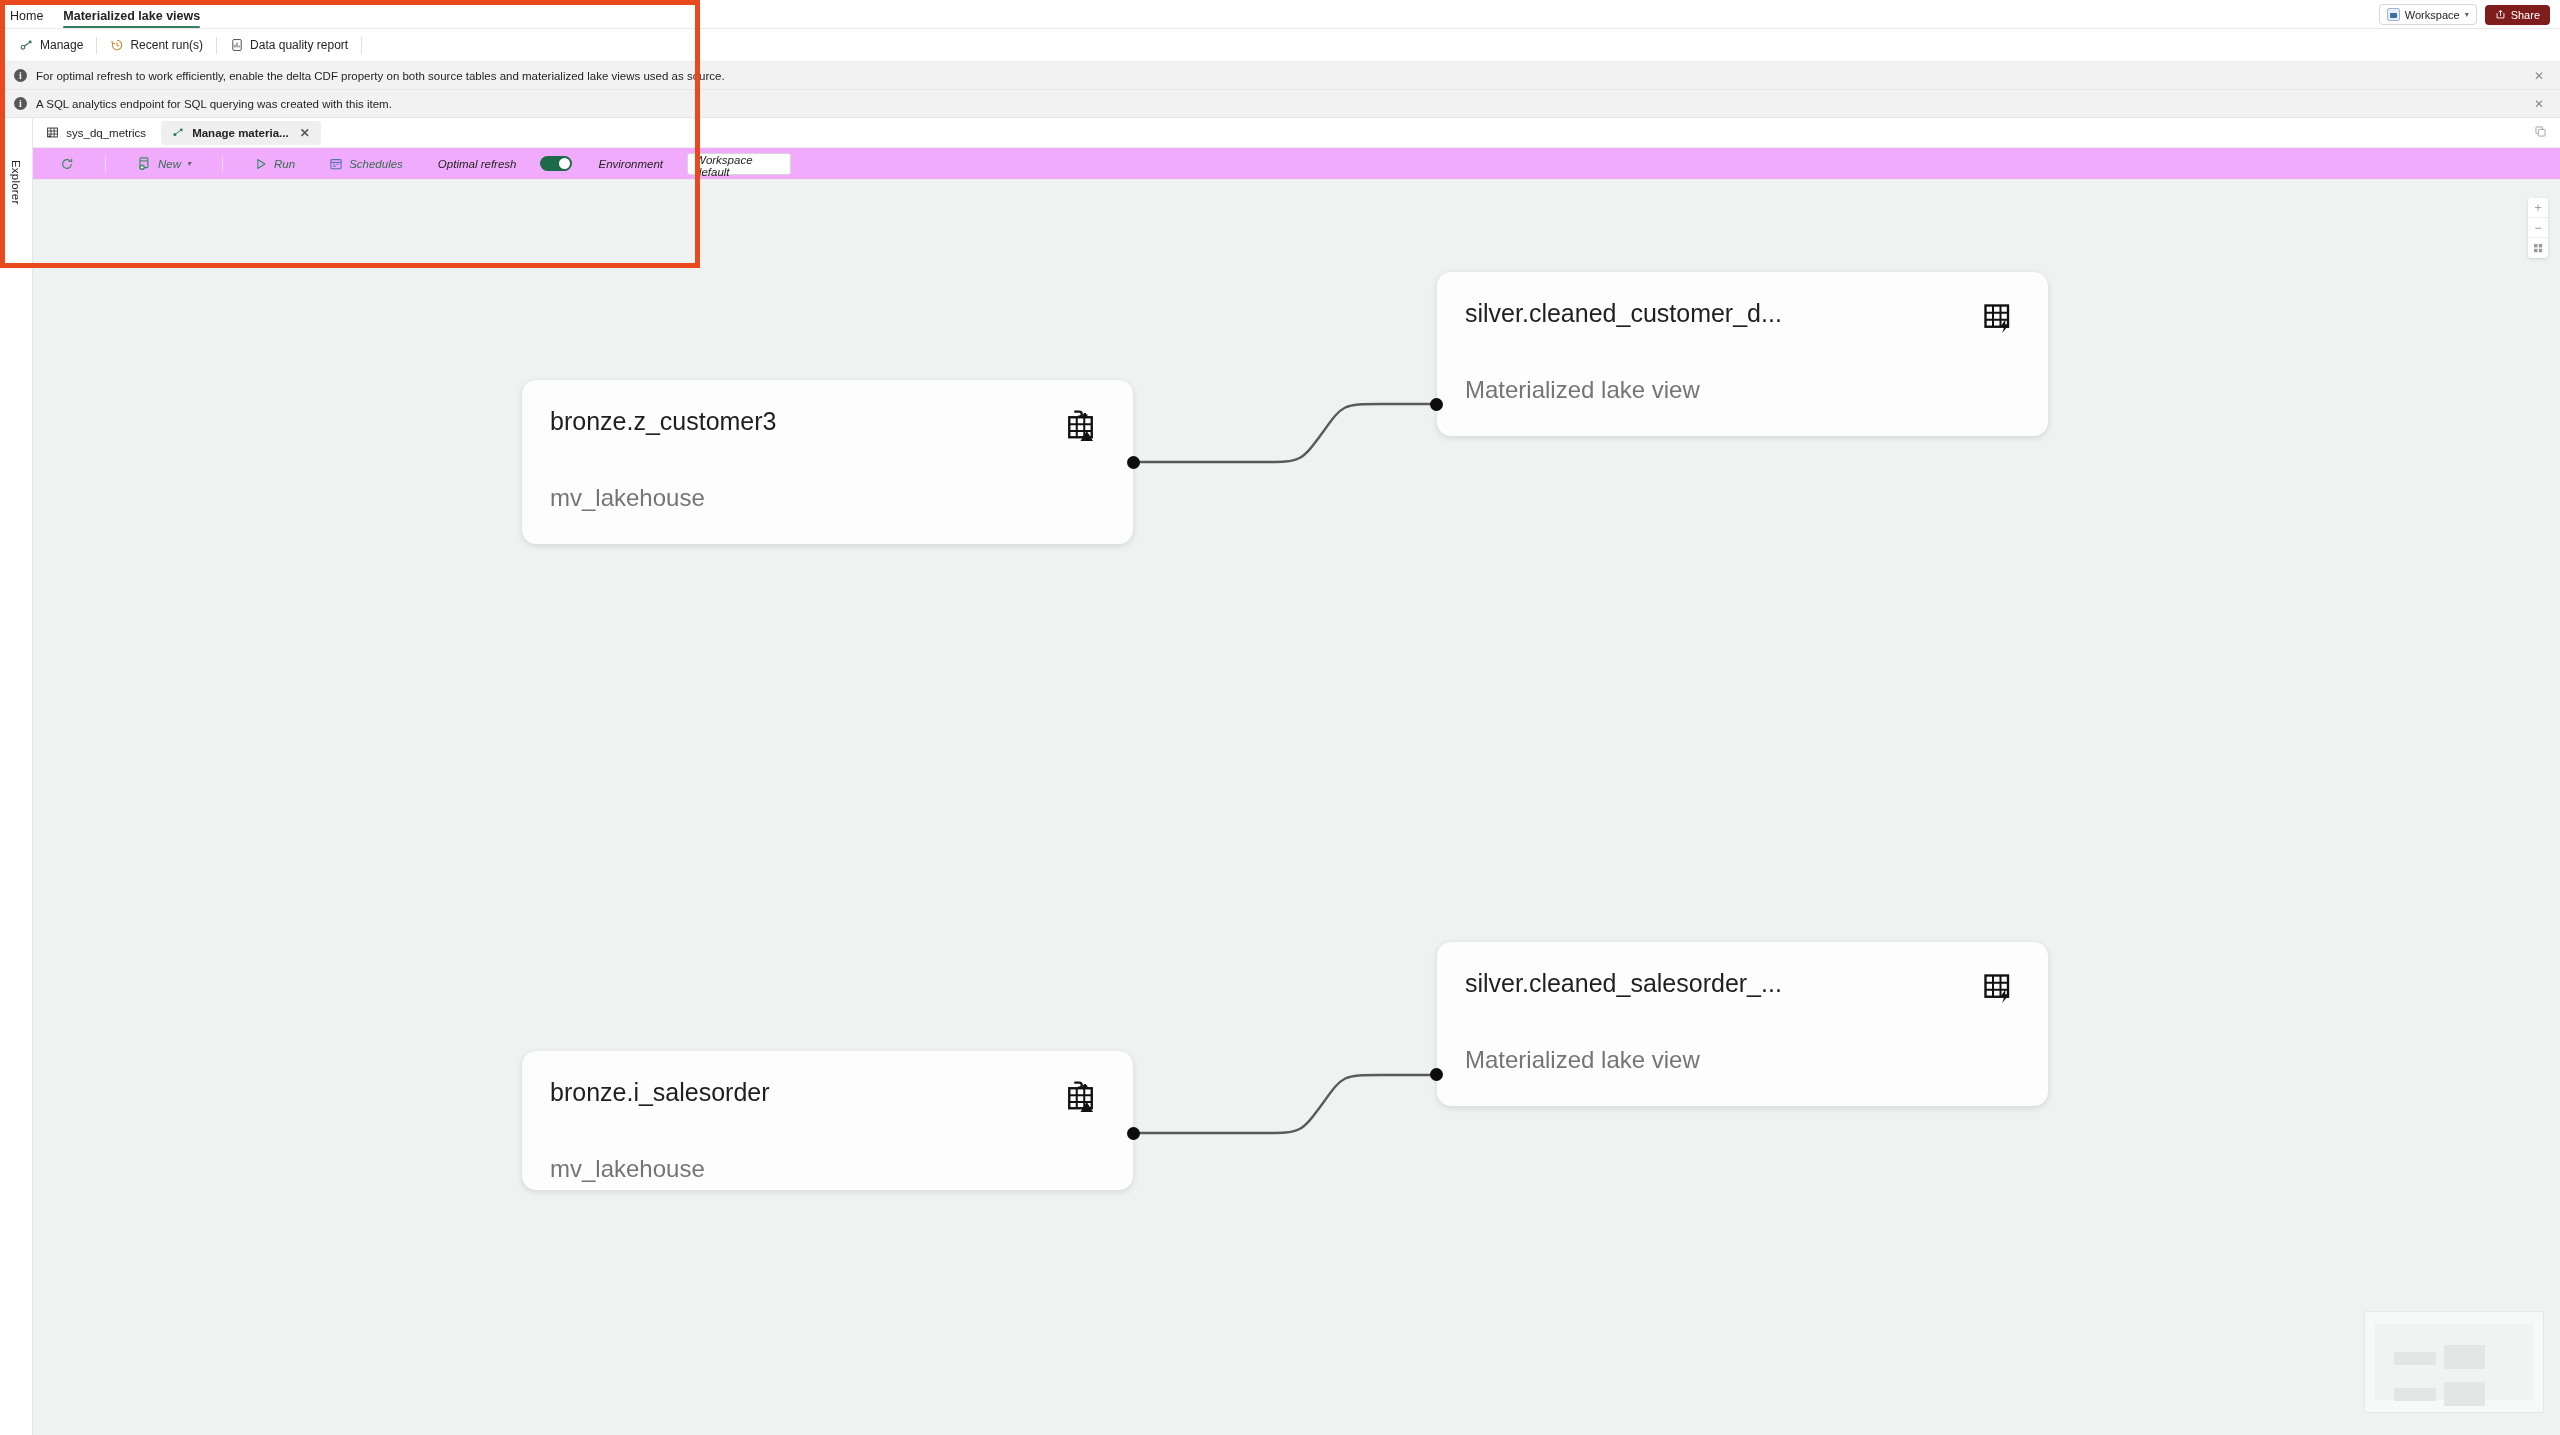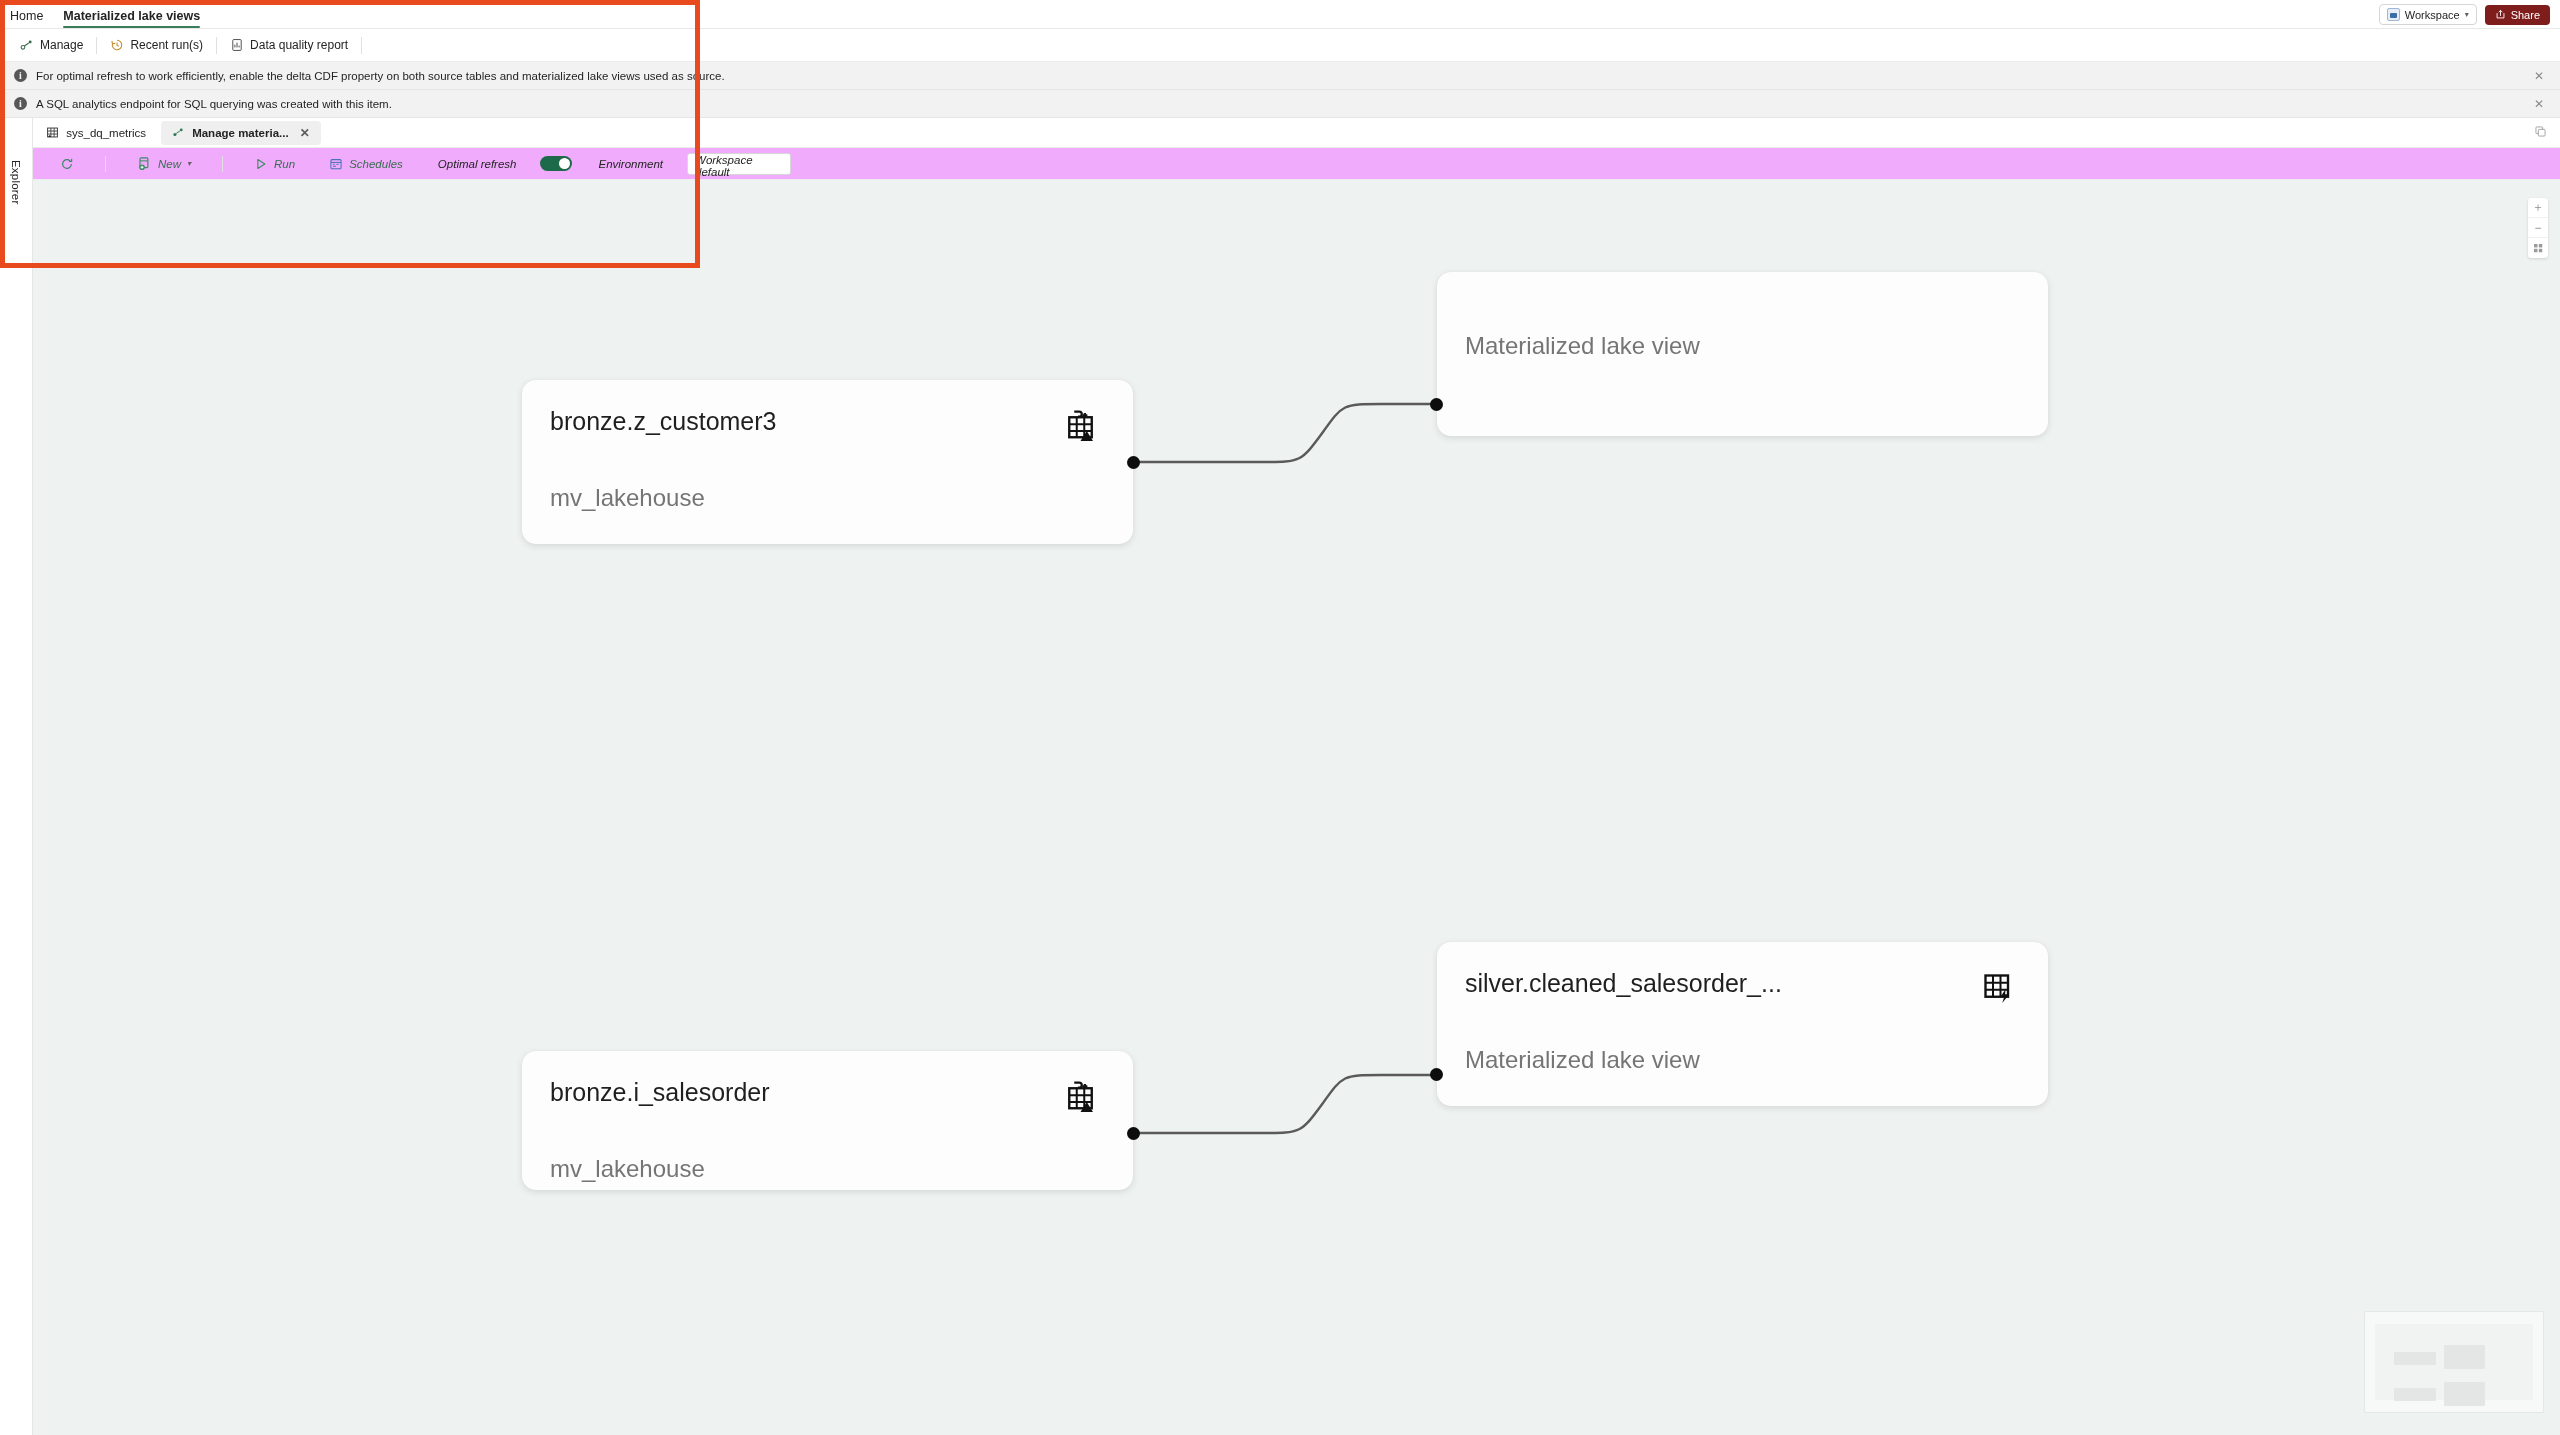--- a/index.html
+++ b/index.html
@@ -403,20 +403,30 @@
           <path d="M9 4.5h4a2 2 0 0 1 0 4h-1" fill="none" stroke="#111" stroke-width="1.8"></path>
           <path d="M19 20l5 8h-10z" fill="#111"></path>
         </svg>
       </span>
     </div>
     <div class="node-sub">mv_lakehouse</div>
     <span class="port" style="right:-7px; top:76px;"></span>
   </div>
 
   <div class="node" style="left:1404px; top:92px; width:611px; height:164px;">
+    <div class="node-head">
+      <span class="node-title">silver.cleaned_customer_d...</span>
+      <span class="node-icon">
+        <svg width="40" height="40" viewBox="0 0 32 32">
+          <rect x="6" y="6" width="18" height="17" fill="none" stroke="#111" stroke-width="1.9"></rect>
+          <path d="M6 11.7h18M6 17.3h18M12 6v17M18 6v17" stroke="#111" stroke-width="1.6"></path>
+          <path d="M22 17l-4 6h3l-1.6 5 5.6-7h-3.3z" fill="#111"></path>
+        </svg>
+      </span>
+    </div>
     <div class="node-sub">Materialized lake view</div>
     <span class="port" style="left:-7px; top:126px;"></span>
   </div>
 
   <div class="node" style="left:489px; top:871px; width:611px; height:139px;">
     <div class="node-head">
       <span class="node-title">bronze.i_salesorder</span>
       <span class="node-icon">
         <svg width="40" height="40" viewBox="0 0 32 32">
           <rect x="5" y="9" width="18" height="16" fill="none" stroke="#111" stroke-width="1.9"></rect>

